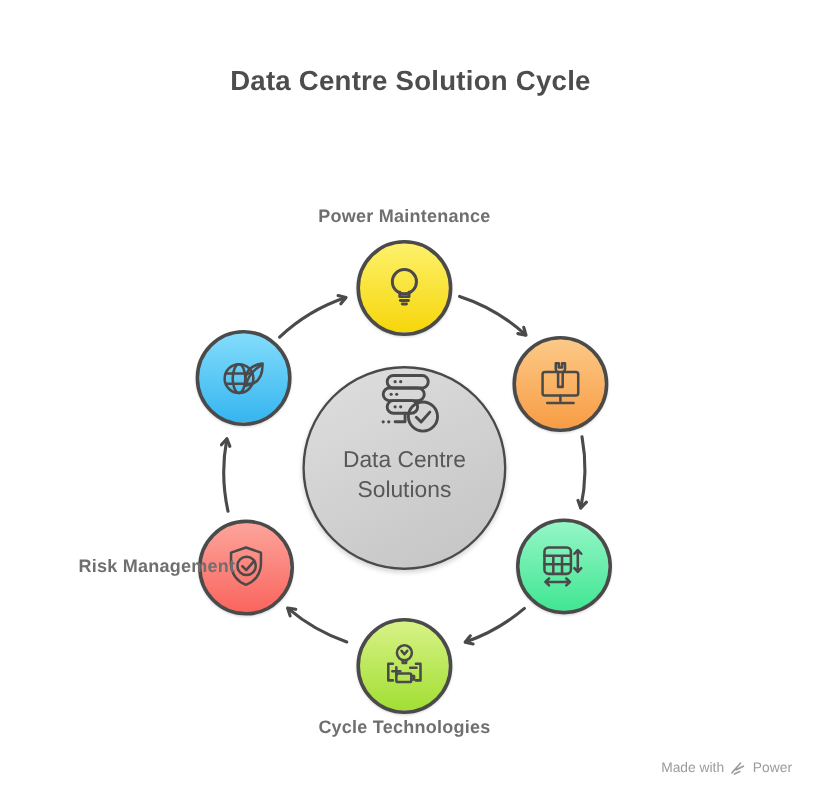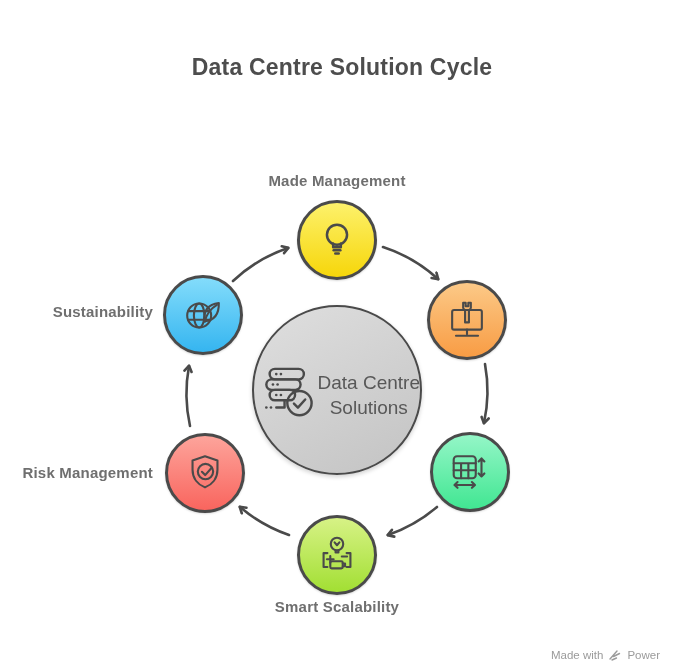--- a/index.html
+++ b/index.html
@@ -27,31 +27,31 @@
   .ic{fill:none;stroke:currentColor;stroke-width:2.6;stroke-linecap:round;stroke-linejoin:round;}
   .icthin{fill:none;stroke:currentColor;stroke-width:2.2;stroke-linecap:round;stroke-linejoin:round;}
   .label{
     position:absolute;font-size:15px;font-weight:bold;color:var(--label-c);
     letter-spacing:.2px;white-space:pre-line;line-height:18px;
   }
   .center-circle{
     position:absolute;left:252px;top:305px;width:170px;height:170px;border-radius:50%;
     border:2.5px solid var(--outline);box-sizing:border-box;
     background:linear-gradient(150deg,#dfdfdf 0%,#c3c3c3 100%);
-    display:flex;flex-direction:row;align-items:center;justify-content:space-between;
+    display:flex;flex-direction:column;align-items:center;justify-content:flex-start;
     box-shadow:0 2px 4px rgba(0,0,0,.18);
   }
   .center-circle svg{color:var(--outline);margin-top:2px;}
   .center-label{
     margin-top:9px;font-size:19px;color:var(--center-c);text-align:center;
     line-height:25px;white-space:pre-line;font-weight:400;
   }
   .watermark{
     position:absolute;right:24px;top:633px;display:flex;align-items:center;gap:5px;
-    font-size:11.5px;color:var(--wm-c);font-weight:500;margin-top:15px;
+    font-size:11.5px;color:var(--wm-c);font-weight:500;
   }
   .watermark svg{color:var(--wm-c);}
 </style>
 </head>
 <body>
 
 <div id="stage" style="--outline: #4a4a4a; --arrow: #4a4a4a; --title-c: #4d4d4d; --label-c: #6f6f6f; --center-c: #585858; --wm-c: #9b9b9b;">
 
   <div class="title">Data Centre Solution Cycle</div>
 
@@ -95,21 +95,21 @@
   <div class="node" style="left: 297px; top: 200px; --c1: #fdf16b; --c2: #f6d60a;">
     <div class="bubble">
       <svg width="46" height="46" viewBox="0 0 48 48">
         <circle class="ic" cx="24" cy="18.5" r="10.5"></circle>
         <path class="ic" d="M20 27.6 L20 31.5 L28 31.5 L28 27.6"></path>
         <path class="ic" d="M20.5 34.8 h7"></path>
         <path class="ic" d="M22.2 38 h3.6"></path>
       </svg>
     </div>
   </div>
-  <div class="label" style="left:187px;top:172px;width:300px;text-align:center;">Made Management</div>
+  <div class="label" style="left:187px;top:172px;width:300px;text-align:center;">Power Maintenance</div>
 
   <div class="node" style="left: 427px; top: 280px; --c1: #fcc987; --c2: #f89c44;">
     <div class="bubble">
       <svg width="46" height="46" viewBox="0 0 48 48">
         <rect class="icthin" x="8.5" y="13.5" width="31" height="20.5" rx="2"></rect>
         <path class="icthin" d="M24 34 v4.5 M12.5 40.5 h23"></path>
         <path class="icthin" fill="#f9ad5e" d="M20 6 V11.2 a2.2 2.2 0 0 0 1.4 2 c.4.2.6.5.6.9 v12.4 h4 V14.1 c0-.4.2-.7.6-.9 a2.2 2.2 0 0 0 1.4-2 V6 h-2.6 v3.6 h-2.8 V6 Z"></path>
       </svg>
     </div>
   </div>
@@ -133,45 +133,44 @@
         <path class="icthin" d="M22.5 19 v2.3 h3 V19"></path>
         <path class="icthin" d="M14 22 H10 V36.5 H14"></path>
         <path class="icthin" d="M34 22 H38 V36.5 H34"></path>
         <path class="icthin" d="M13.5 28.5 h7 M17 25 v7"></path>
         <path class="icthin" d="M29 25.5 h5.5"></path>
         <rect class="icthin" x="17" y="30.5" width="13" height="7.5" rx="1.5"></rect>
         <path class="icthin" d="M30 32.8 h2.4 v3 H30"></path>
       </svg>
     </div>
   </div>
-  <div class="label" style="left:187px;top:598px;width:300px;text-align:center;">Smart Scalability</div>
+  <div class="label" style="left:187px;top:598px;width:300px;text-align:center;">Cycle Technologies</div>
 
   <div class="node" style="left: 165px; top: 433px; --c1: #fda49b; --c2: #f9655e;">
     <div class="bubble">
       <svg width="46" height="46" viewBox="0 0 48 48">
         <path class="icthin" d="M24 6.5 L37 11 v9.5 c0 9.5-6 15.8-13 18.5 C17 36.3 11 30 11 20.5 V11 Z"></path>
         <circle class="icthin" cx="24.5" cy="22.5" r="8"></circle>
         <path class="icthin" d="M20.8 22.8 l3.4 3.4 7-8"></path>
       </svg>
     </div>
   </div>
-  <div class="label" style="left:0px;top:464px;width:153px;text-align:right;">Risk Management</div>
+  <div class="label" style="left:0px;top:464px;width:153px;text-align:right;padding-left:43px;">Risk Management</div>
 
   <div class="node" style="left: 163px; top: 275px; --c1: #83dcfb; --c2: #35b5f0;">
     <div class="bubble">
       <svg width="46" height="46" viewBox="0 0 48 48">
         <circle class="icthin" cx="20" cy="24.5" r="12.5"></circle>
         <ellipse class="icthin" cx="20" cy="24.5" rx="5.5" ry="12.5"></ellipse>
         <path class="icthin" d="M8.8 20 H31.2 M8.8 29 H31.2"></path>
         <path class="icthin" fill="#5fcdf6" d="M40.5 11.5 C28.5 13 24.5 20.5 25.5 30.5 C35 29.8 40.8 24 40.5 11.5 Z"></path>
         <path class="icthin" d="M25.8 31 C27.5 23.5 31.8 17.5 38.5 13.5"></path>
       </svg>
     </div>
   </div>
-  <div class="label" style="left:0px;top:303px;width:153px;text-align:right;">Sustainability</div>
 
   <div class="watermark">
     <span>Made with</span>
     <svg width="14" height="14" viewBox="0 0 14 14">
       <path d="M2 11 L9 3 M5.5 8.5 L11.5 5.5 M4 12 l4.5-2" fill="none" stroke="currentColor" stroke-width="1.4" stroke-linecap="round"></path>
     </svg>
     <span>Power</span>
   </div>
 </div>
 

